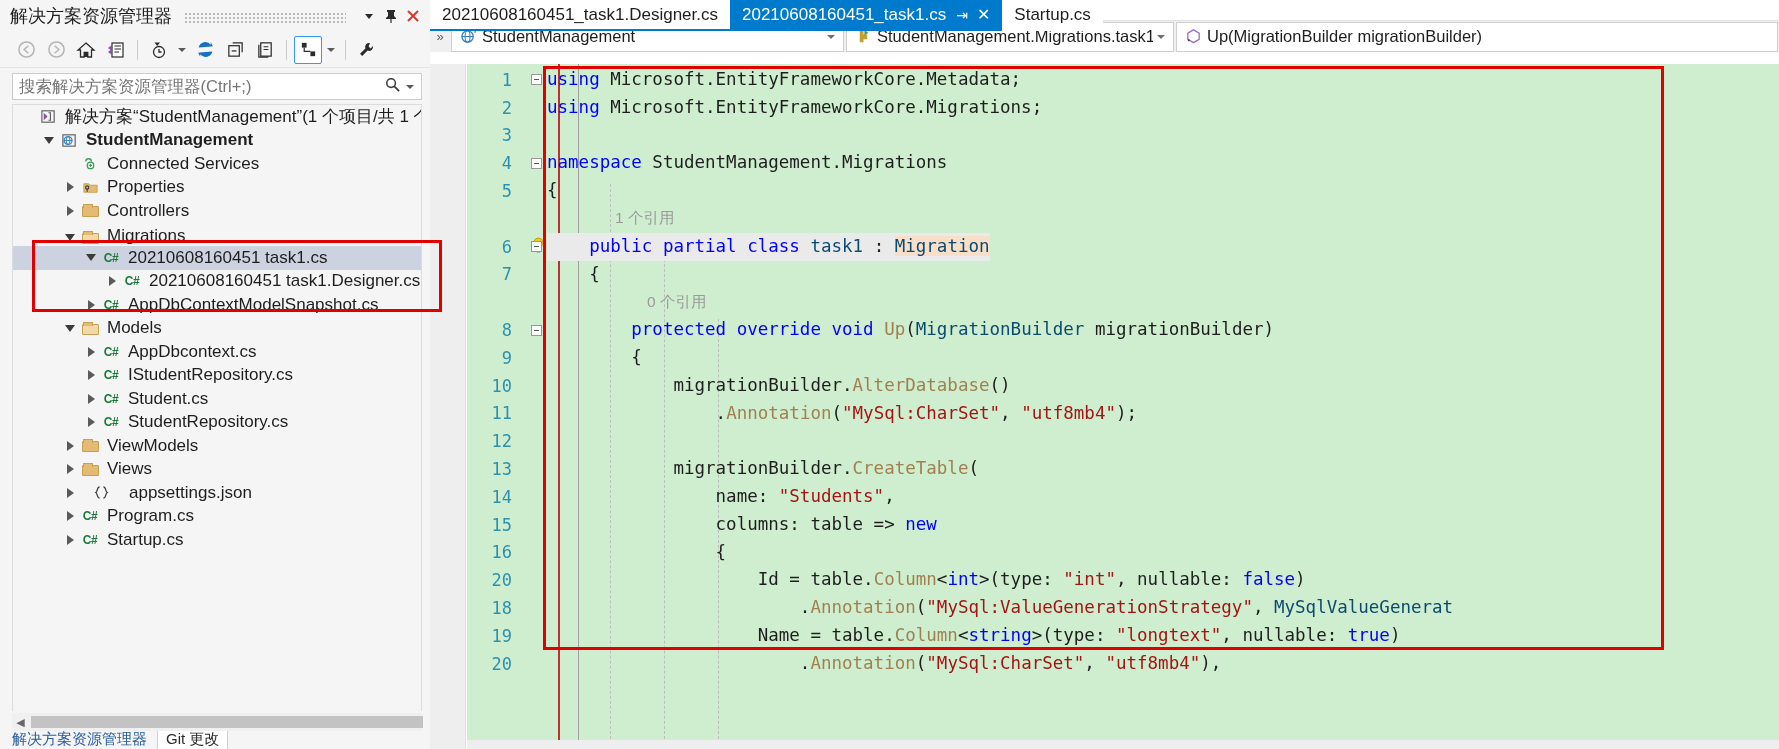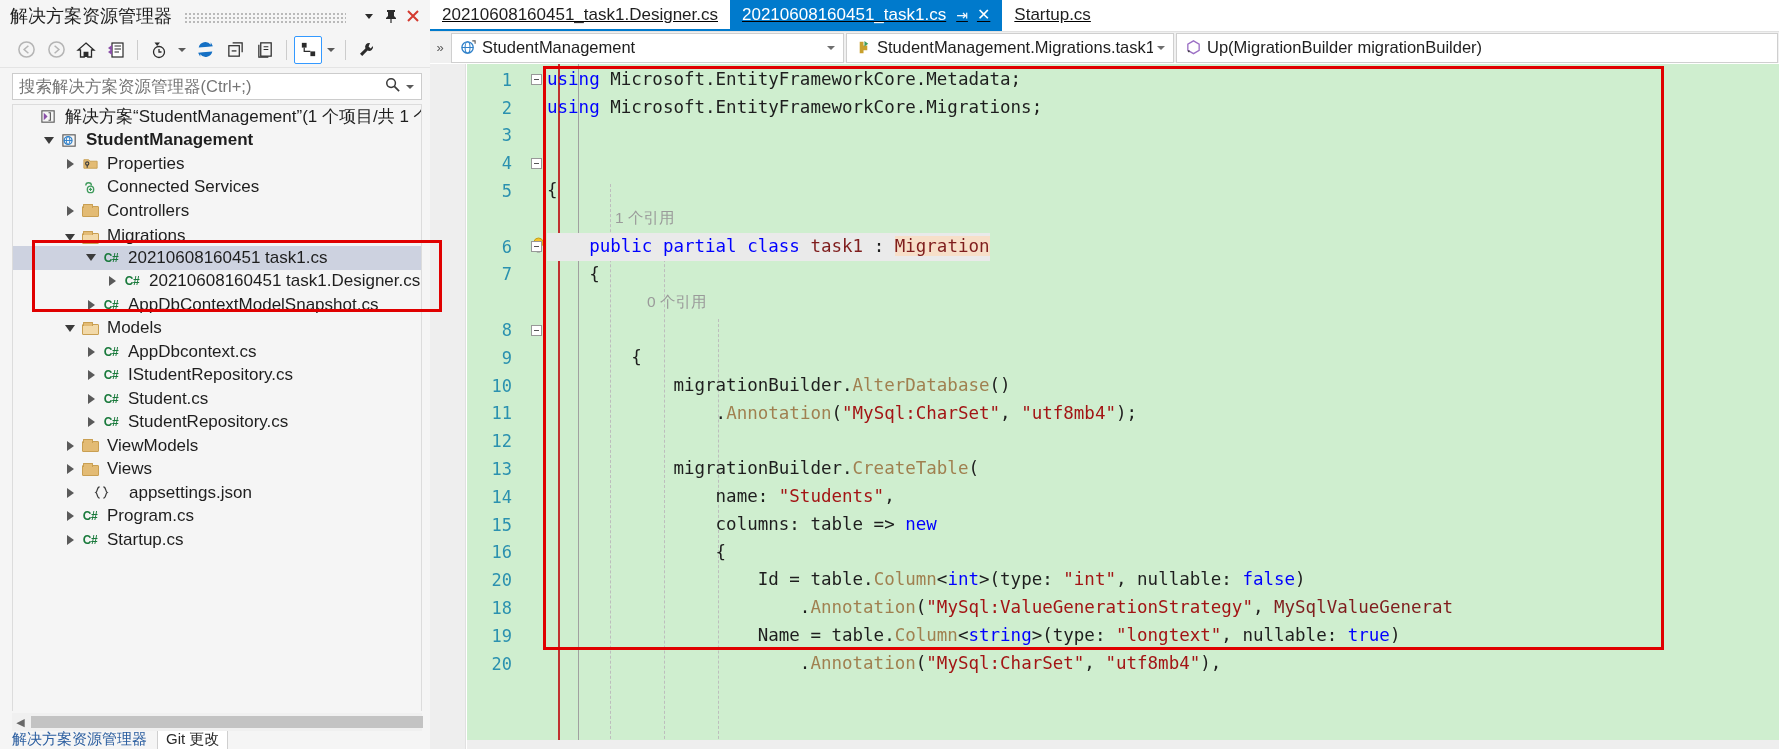--- a/index.html
+++ b/index.html
@@ -103,22 +103,22 @@
   .se-bottom { height: 18px; display: flex; align-items: flex-end;
                padding-left: 12px; gap: 10px; overflow: hidden; }
   .se-bt-tab { font-size: 15px; color: #2a5d9f; white-space: nowrap; }
   .se-bt-tab2 { font-size: 15px; color: #2a2a2a; white-space: nowrap;
                 border: 1px solid #cfcfcf; border-bottom: 0; background: #fff;
                 padding: 0 8px; }
 
   
   #editor-panel { position: absolute; left: 430px; top: 0;
                   width: 1349px; height: 749px; background: #ffffff; }
-  .tabstrip { height: 31px; display: flex; align-items: flex-end;
-              background: #ffffff; position: relative; text-decoration: underline; }
+  .tabstrip { height: 20px; display: flex; align-items: flex-start;
+              background: #ffffff; position: relative; }
   .ed-tab {
     height: 31px; display: flex; align-items: center; padding: 0 12px;
     font-size: 17px; color: #1e1e1e; white-space: nowrap;
     border-bottom: 2px solid #007acc; background: #ffffff;
     font-family: "Liberation Sans", sans-serif;
   }
   .ed-tab.active { background: #007acc; color: #ffffff; border-bottom-color: #007acc; }
   .ed-tab.plain { border-bottom: 2px solid transparent; }
   .tab-pin { margin-left: 10px; font-size: 14px; opacity: .95; }
   .tab-x  { margin-left: 9px; font-size: 16px; line-height: 1; }
@@ -167,21 +167,21 @@
     width: 11px; height: 11px; border: 1px solid #989898; background: #fff;
     position: relative;
   }
   .boxminus::after { content: ""; position: absolute; left: 2px; top: 4px;
     width: 5px; height: 1px; background: #555; }
   .ctext {
     font-family: "DejaVu Sans Mono", monospace; font-size: 17.5px;
     color: #1e1e1e; white-space: pre; line-height: 27.8px;
   }
   .k  { color: #0000ff; text-align: center; }           
-  .ty { color: #7f1d1d; }           
+  .ty { color: #0c4a6e; }           
   .st { color: #a31515; }           
   .mt { color: #a08050; }           
   .pl { color: #1e1e1e; }         
   .hl-type { background: #f7dfc9; }
 
   .ref-line { height: 27.8px; display: flex; align-items: center; }
   .ref-line .reftxt { font-family: "Liberation Sans", sans-serif; font-size: 15.5px;
                       color: #9a9a9a; }
 
   
@@ -329,42 +329,42 @@
             <svg width="17" height="17" viewBox="0 0 18 18">
               <rect x="2" y="3" width="13" height="12" fill="none" stroke="#5a5a5a" stroke-width="1.2"></rect>
               <circle cx="7.5" cy="9" r="4.2" fill="none" stroke="#2f80c9" stroke-width="1.3"></circle>
               <ellipse cx="7.5" cy="9" rx="1.9" ry="4.2" fill="none" stroke="#2f80c9" stroke-width="1"></ellipse>
               <path d="M3.3 9 H11.7" stroke="#2f80c9" stroke-width="1"></path>
             </svg>
           </span>
           <span class="lbl">StudentManagement</span>
         </div>
         <div class="tree-row" style="padding-left: 48px;">
+          <span class="expander"></span>
+          <span class="t-ico">
+            <svg width="17" height="17" viewBox="0 0 18 18">
+              <path d="M4 7 a3 3 0 0 1 6 0" fill="none" stroke="#3f9b5c" stroke-width="1.4"></path>
+              <circle cx="9" cy="11" r="3.4" fill="none" stroke="#3f9b5c" stroke-width="1.4"></circle>
+              <path d="M9 9.2 V12.8 M7.3 11 H10.7" stroke="#3f9b5c" stroke-width="1.1"></path>
+            </svg>
+          </span>
+          <span class="lbl">Connected Services</span>
+        </div>
+        <div class="tree-row" style="padding-left: 48px;">
           <span class="expander">
             <span class="tri-closed"></span>
           </span>
           <span class="t-ico">
             <svg width="17" height="17" viewBox="0 0 18 18">
               <path d="M2 5 H7 L8.4 6.6 H16 V14 H2 Z" fill="#e3bb74" stroke="#c99f52" stroke-width="1"></path>
               <circle cx="5.5" cy="9" r="1.7" fill="none" stroke="#3b3b3b" stroke-width="1.2"></circle>
               <path d="M5.5 10.6 V13.5" stroke="#3b3b3b" stroke-width="1.2"></path>
             </svg>
           </span>
           <span class="lbl">Properties</span>
-        </div>
-        <div class="tree-row" style="padding-left: 48px;">
-          <span class="expander"></span>
-          <span class="t-ico">
-            <svg width="17" height="17" viewBox="0 0 18 18">
-              <path d="M4 7 a3 3 0 0 1 6 0" fill="none" stroke="#3f9b5c" stroke-width="1.4"></path>
-              <circle cx="9" cy="11" r="3.4" fill="none" stroke="#3f9b5c" stroke-width="1.4"></circle>
-              <path d="M9 9.2 V12.8 M7.3 11 H10.7" stroke="#3f9b5c" stroke-width="1.1"></path>
-            </svg>
-          </span>
-          <span class="lbl">Connected Services</span>
         </div>
         <div class="tree-row" style="padding-left: 48px; text-align: center;">
           <span class="expander">
             <span class="tri-closed"></span>
           </span>
           <span class="t-ico">
             <span class="folder">
               <i></i>
             </span>
           </span>
@@ -600,20 +600,21 @@
           <div class="cline">
             <span class="lnum">3</span>
             <span class="glyph-outline"></span>
             <span class="ctext"></span>
           </div>
           <div class="cline">
             <span class="lnum">4</span>
             <span class="glyph-outline">
               <span class="boxminus"></span>
             </span>
+            <span class="ctext"><span class="k">namespace </span><span class="pl">StudentManagement.Migrations</span></span>
           </div>
           <div class="cline">
             <span class="lnum">5</span>
             <span class="glyph-outline"></span>
             <span class="ctext"><span class="pl">{</span></span>
           </div>
           <div class="ref-line">
             <span style="width: 148px; flex: 0 0 auto;"></span>
             <span class="reftxt">1 个引用</span>
           </div>
@@ -636,20 +637,21 @@
           </div>
           <div class="ref-line">
             <span style="width: 180px; flex: 0 0 auto;"></span>
             <span class="reftxt">0 个引用</span>
           </div>
           <div class="cline">
             <span class="lnum">8</span>
             <span class="glyph-outline">
               <span class="boxminus"></span>
             </span>
+            <span class="ctext"><span class="pl">        </span><span class="k">protected override void </span><span class="mt">Up</span><span class="pl">(</span><span class="ty">MigrationBuilder</span><span class="pl"> migrationBuilder)</span></span>
           </div>
           <div class="cline">
             <span class="lnum">9</span>
             <span class="glyph-outline"></span>
             <span class="ctext"><span class="pl">        {</span></span>
           </div>
           <div class="cline">
             <span class="lnum">10</span>
             <span class="glyph-outline"></span>
             <span class="ctext"><span class="pl">            migrationBuilder.</span><span class="mt">AlterDatabase</span><span class="pl">()</span></span>

